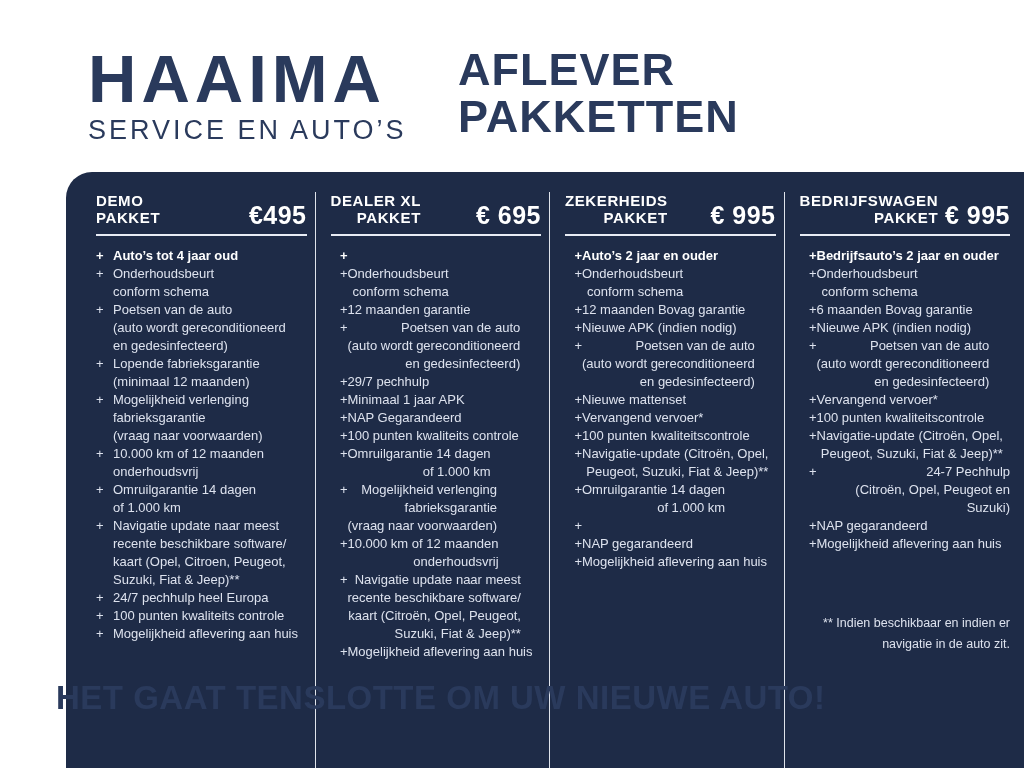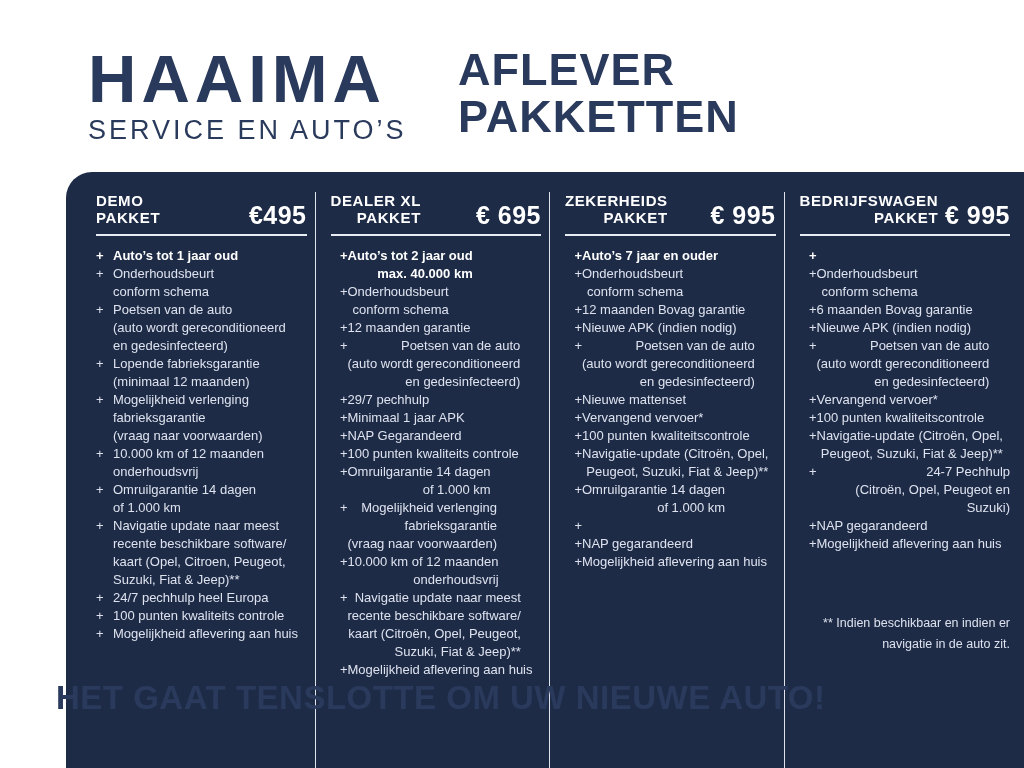--- a/index.html
+++ b/index.html
@@ -63,21 +63,21 @@
         <div class="column">
     <div class="col-header">
       <div class="col-name">DEMO
 PAKKET</div>
       <div class="col-price">€495</div>
     </div>
     <div class="col-rule"></div>
     <ul class="features">
             <li class="feature bold">
               <span class="plus">+</span>
-              <span class="ftext">Auto’s tot 1 jaar oud</span>
+              <span class="ftext">Auto’s tot 4 jaar oud</span>
             </li>
             <li class="feature">
               <span class="plus">+</span>
               <span class="ftext">Onderhoudsbeurt
 conform schema</span>
             </li>
             <li class="feature">
               <span class="plus">+</span>
               <span class="ftext">Poetsen van de auto
 (auto wordt gereconditioneerd
@@ -129,22 +129,20 @@
         <div class="column">
     <div class="col-header">
       <div class="col-name">DEALER XL
 PAKKET</div>
       <div class="col-price">€ 695</div>
     </div>
     <div class="col-rule"></div>
     <ul class="features">
             <li class="feature bold">
               <span class="plus">+</span>
-              <span class="ftext">Auto’s tot 2 jaar oud
-max. 40.000 km</span>
             </li>
             <li class="feature">
               <span class="plus">+</span>
               <span class="ftext">Onderhoudsbeurt
 conform schema</span>
             </li>
             <li class="feature">
               <span class="plus">+</span>
               <span class="ftext">12 maanden garantie</span>
             </li>
@@ -203,21 +201,21 @@
         <div class="column">
     <div class="col-header">
       <div class="col-name">ZEKERHEIDS
 PAKKET</div>
       <div class="col-price">€ 995</div>
     </div>
     <div class="col-rule"></div>
     <ul class="features">
             <li class="feature bold">
               <span class="plus">+</span>
-              <span class="ftext">Auto’s 7 jaar en ouder</span>
+              <span class="ftext">Auto’s 2 jaar en ouder</span>
             </li>
             <li class="feature">
               <span class="plus">+</span>
               <span class="ftext">Onderhoudsbeurt
 conform schema</span>
             </li>
             <li class="feature">
               <span class="plus">+</span>
               <span class="ftext">12 maanden Bovag garantie</span>
             </li>
@@ -270,20 +268,21 @@
         <div class="column">
     <div class="col-header">
       <div class="col-name">BEDRIJFSWAGEN
 PAKKET</div>
       <div class="col-price">€ 995</div>
     </div>
     <div class="col-rule"></div>
     <ul class="features">
             <li class="feature bold">
               <span class="plus">+</span>
+              <span class="ftext">Bedrijfsauto’s 2 jaar en ouder</span>
             </li>
             <li class="feature">
               <span class="plus">+</span>
               <span class="ftext">Onderhoudsbeurt
 conform schema</span>
             </li>
             <li class="feature">
               <span class="plus">+</span>
               <span class="ftext">6 maanden Bovag garantie</span>
             </li>

